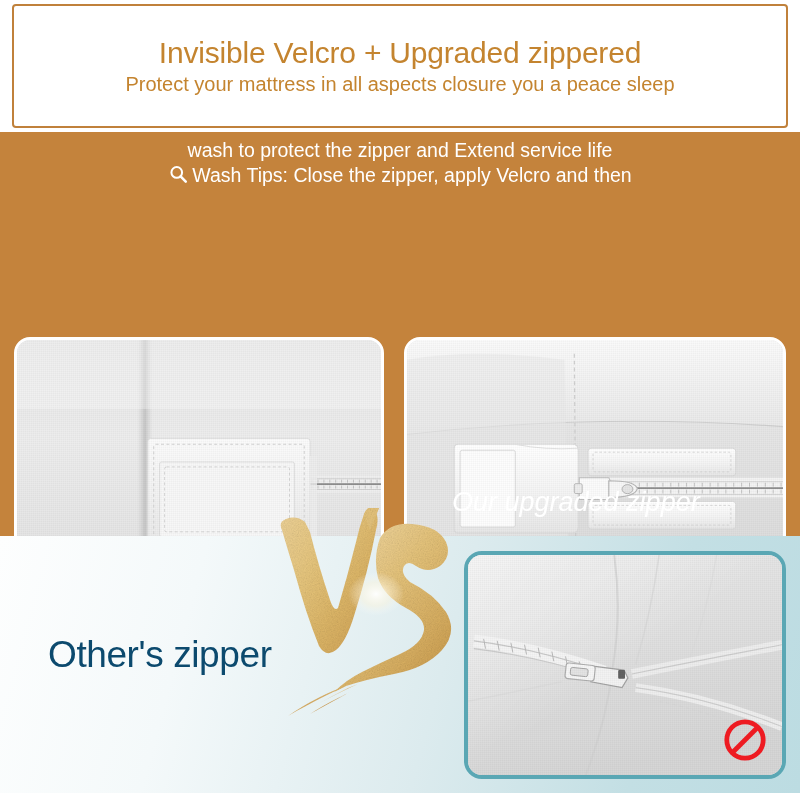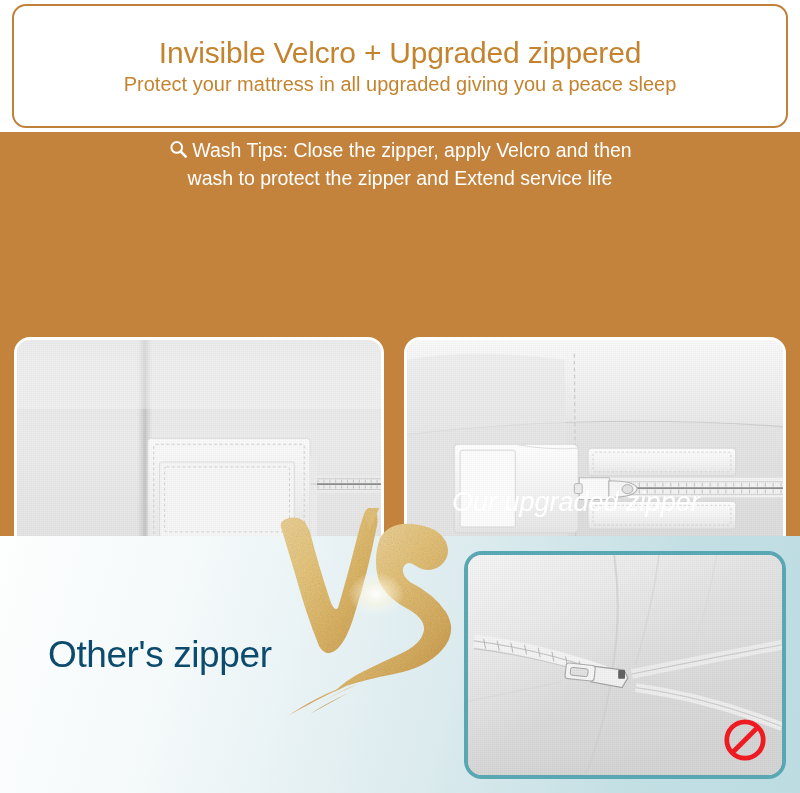--- a/index.html
+++ b/index.html
@@ -11,21 +11,21 @@
     position:relative;
     width:800px;height:793px;
     overflow:hidden;
     background:#fff;
   }
 
   
   .header-box{
     position:absolute;left:12px;top:4px;width:776px;height:124px;
     border:2px solid #C0813B;
-    border-radius:14px;
+    border-radius:4px;
     background:#fff;
     box-sizing:border-box;
     display:flex;flex-direction:column;align-items:center;justify-content:center;
   }
   .hl1,.hl2{
     color:#C4842F;
     font-size:30px;
     line-height:33px;
     font-weight:400;
     letter-spacing:-0.2px;
@@ -124,35 +124,35 @@
   .check-badge{position:absolute;right:10px;bottom:8px;width:46px;height:46px;}
   .ban-badge{position:absolute;right:14px;bottom:12px;width:46px;height:46px;}
 </style>
 </head>
 <body>
 
 <div id="page">
 
   <div class="header-box">
     <div class="hl1">Invisible Velcro + Upgraded zippered</div>
-    <div class="hl3">Protect your mattress in all upgraded giving you a peace sleep</div>
+    <div class="hl3">Protect your mattress in all aspects closure you a peace sleep</div>
   </div>
 
   <div class="band">
 
     <div class="tips">
+      <span class="ln">wash to protect the zipper and Extend service life</span>
       <span class="ln">
         <span class="mag">
           <svg width="21" height="21" viewBox="0 0 24 24" aria-hidden="true">
             <circle cx="10" cy="9.6" r="6.1" fill="none" stroke="#ffffff" stroke-width="2.3"></circle>
             <line x1="14.4" y1="14.1" x2="20.3" y2="20.2" stroke="#ffffff" stroke-width="2.9" stroke-linecap="round"></line>
           </svg>
         </span><span>Wash Tips: Close the zipper, apply Velcro and then</span>
       </span>
-      <span class="ln">wash to protect the zipper and Extend service life</span>
     </div>
 
     <div class="photo-card" id="photo-left">
       <svg class="fab" viewBox="0 0 370 280" preserveAspectRatio="none">
         <defs>
           <linearGradient id="lfBg" x1="0" y1="0" x2="0" y2="1">
             <stop offset="0" stop-color="#e4e4e4"></stop>
             <stop offset=".35" stop-color="#ececec"></stop>
             <stop offset="1" stop-color="#dedede"></stop>
           </linearGradient>

